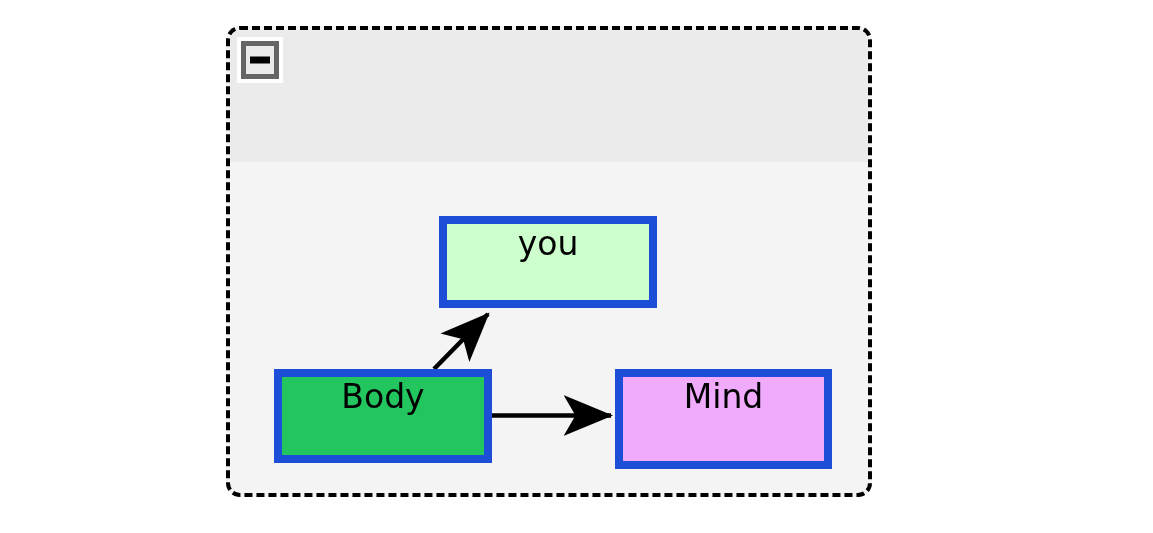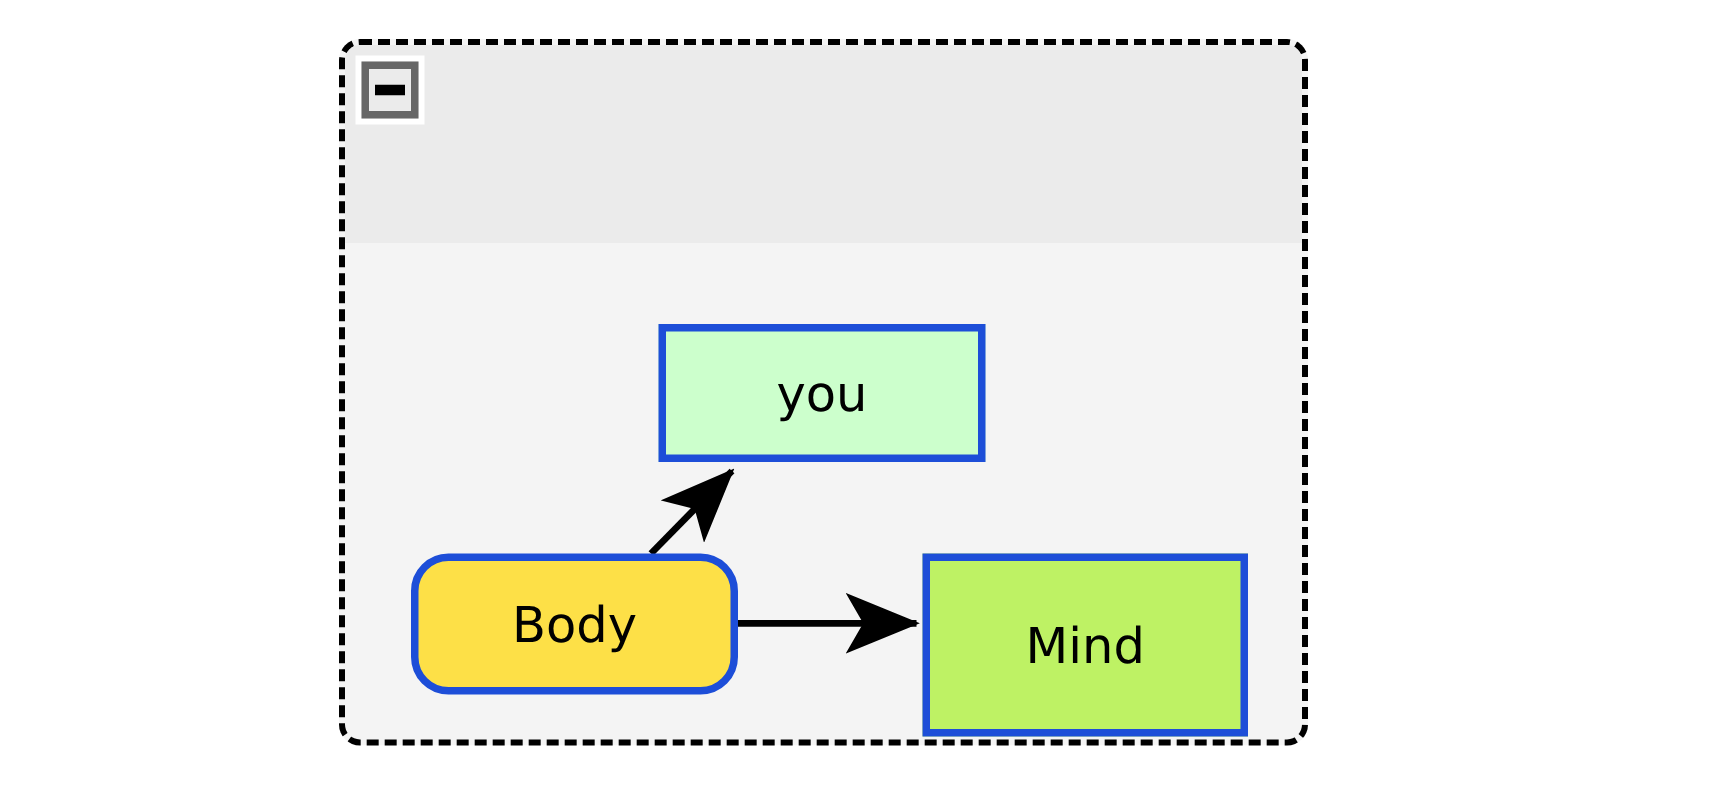--- a/index.html
+++ b/index.html
@@ -90,49 +90,47 @@
     transform: translate(-50%, -50%);
     width: 20px;
     height: 7px;
     background: #000000;
   }
 
   
   .node {
     position: absolute;
     box-sizing: border-box;
-    border: 5px solid #1d4ed8;
+    border: 8px solid #1d4ed8;
     display: flex;
-    align-items: center;
     justify-content: center;
     font-size: 33px;
     color: #000000;
     white-space: nowrap;
   }
   .node-you {
     left: 209px;
     top: 186px;
     width: 218px;
     height: 92px;
     background: #ccffcc;
   }
   .node-body {
     left: 44px;
     top: 339px;
     width: 218px;
     height: 94px;
-    background: #fde047;
-    border-radius: 25px;
+    background: #22c55e;
   }
   .node-mind {
     left: 385px;
     top: 339px;
     width: 217px;
-    height: 122px;
-    background: #bef264;
+    height: 100px;
+    background: #f0abfc;
   }
 
   
   .edges {
     position: absolute;
     left: 0;
     top: 0;
     width: 646px;
     height: 471px;
     pointer-events: none;

